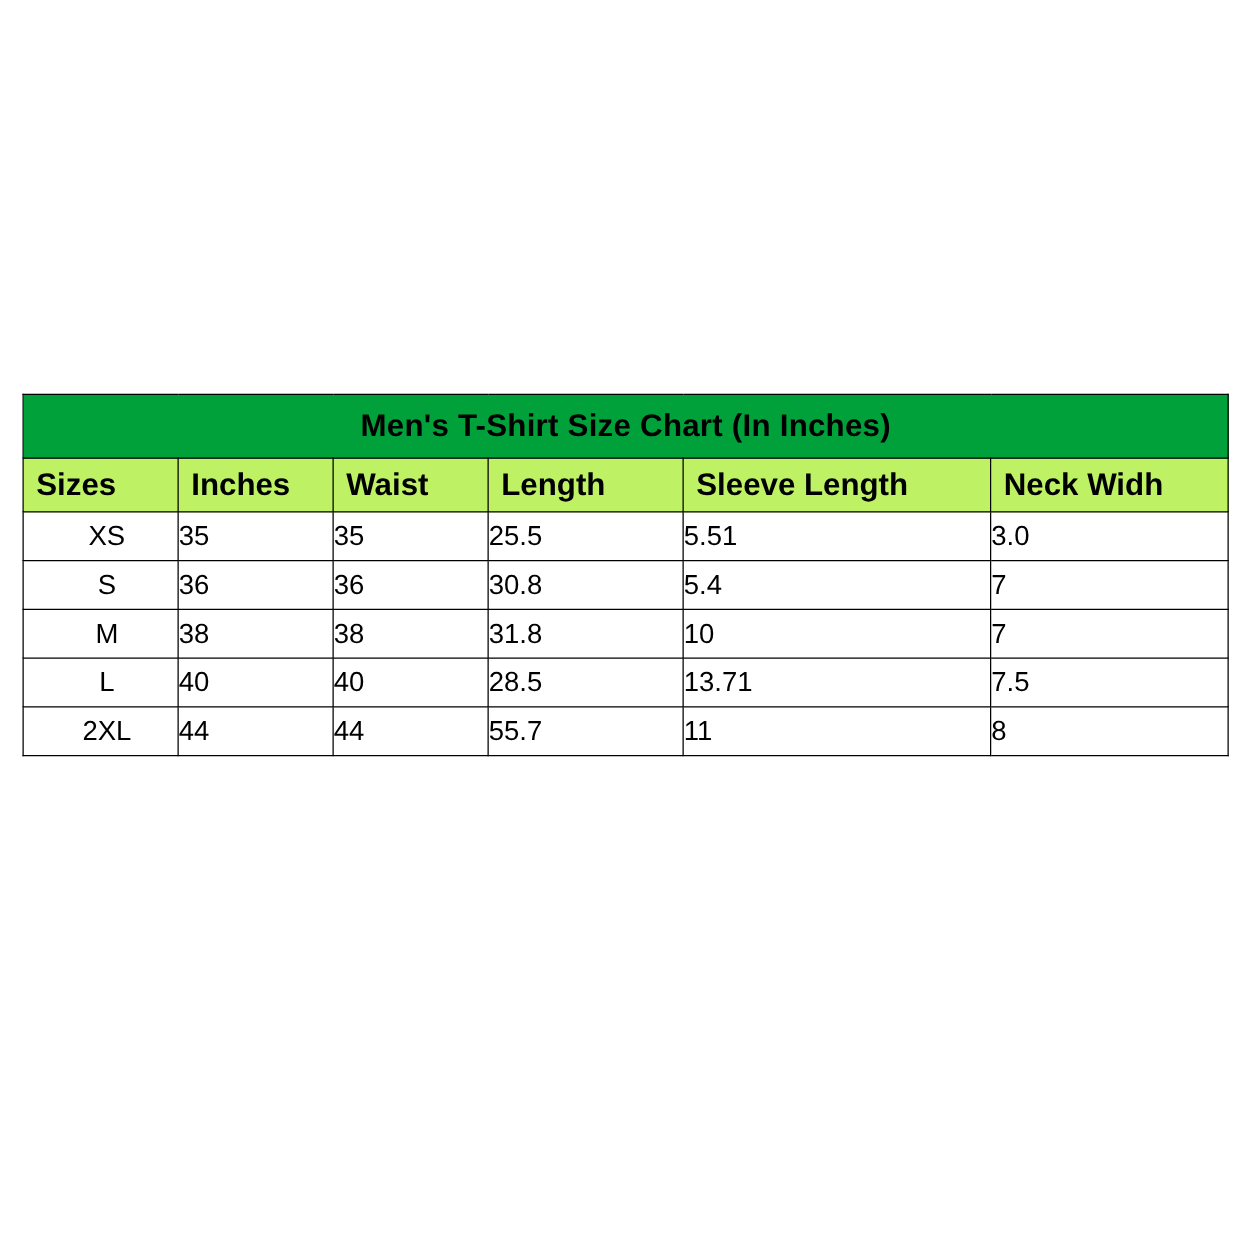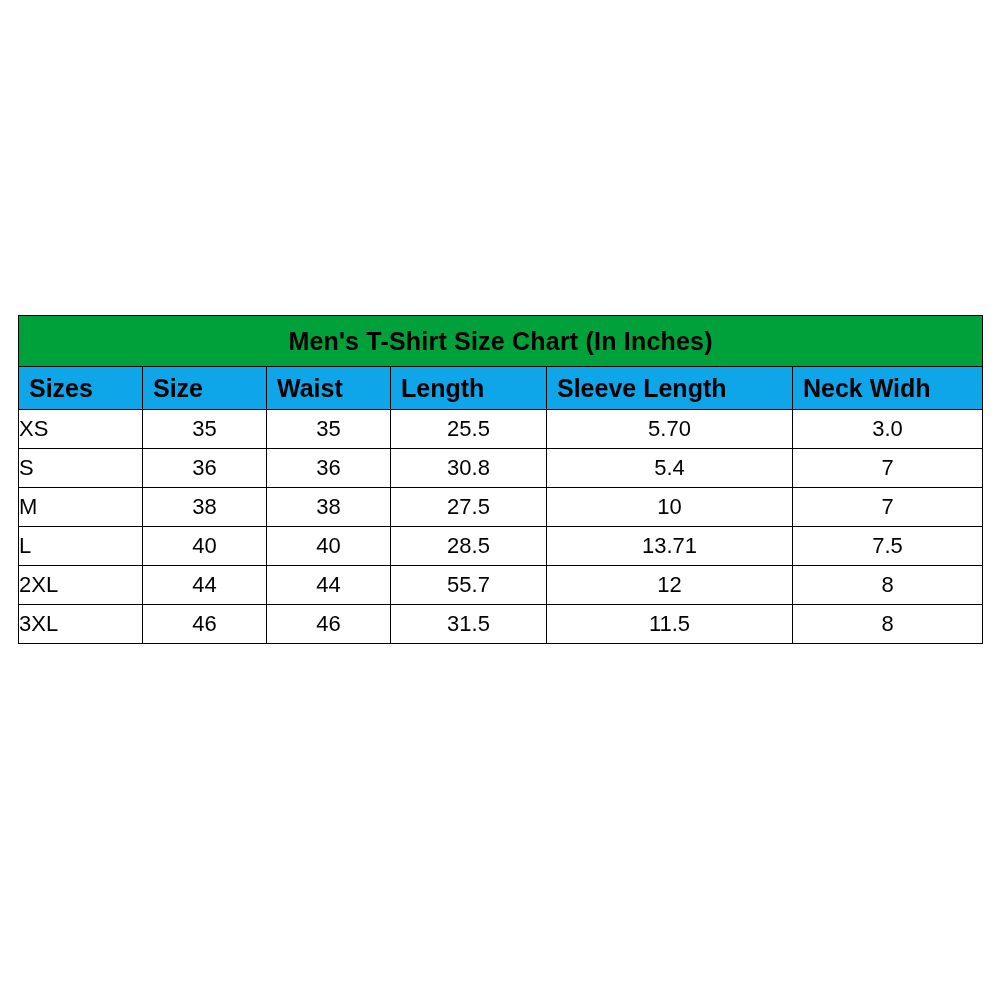--- a/index.html
+++ b/index.html
@@ -36,41 +36,41 @@
   .title-cell {
     background: #00a13a;
     color: #000000;
     font-weight: bold;
     font-size: 25px;
     text-align: center;
     height: 50px;
     letter-spacing: 0.2px;
   }
   .head-cell {
-    background: #0ea5e9;
+    background: #bef264;
     color: #000000;
     font-weight: bold;
     font-size: 25px;
     height: 42px;
     text-align: center;
     white-space: nowrap;
   }
   .head-cell.left {
     text-align: left;
     padding-left: 10px;
   }
   .data-cell {
     font-size: 22px;
     color: #000000;
-    text-align: center;
     height: 38px;
     background: #ffffff;
   }
   .data-cell.left {
-    text-align: left;
+    text-align: center;
+    padding-left: 10px;
   }
   
   col.c0 { width: 124px; }
   col.c1 { width: 124px; }
   col.c2 { width: 124px; }
   col.c3 { width: 156px; }
   col.c4 { width: 246px; }
   col.c5 { width: 190px; }
 </style>
 </head>
@@ -85,70 +85,62 @@
         <col class="c3">
         <col class="c4">
         <col class="c5">
     </colgroup>
     <tbody>
       <tr>
         <td class="title-cell" colspan="6">Men's T-Shirt Size Chart (In Inches)</td>
       </tr>
       <tr>
         <td class="head-cell left">Sizes</td>
-        <td class="head-cell left">Size</td>
+        <td class="head-cell left">Inches</td>
         <td class="head-cell left">Waist</td>
         <td class="head-cell left">Length</td>
         <td class="head-cell left">Sleeve Length</td>
         <td class="head-cell left">Neck Widh</td>
       </tr>
 
       <tr>
         <td class="data-cell left">XS</td>
         <td class="data-cell">35</td>
         <td class="data-cell">35</td>
         <td class="data-cell">25.5</td>
-        <td class="data-cell">5.70</td>
+        <td class="data-cell">5.51</td>
         <td class="data-cell">3.0</td>
       </tr>
       <tr>
         <td class="data-cell left">S</td>
         <td class="data-cell">36</td>
         <td class="data-cell">36</td>
         <td class="data-cell">30.8</td>
         <td class="data-cell">5.4</td>
         <td class="data-cell">7</td>
       </tr>
       <tr>
         <td class="data-cell left">M</td>
         <td class="data-cell">38</td>
         <td class="data-cell">38</td>
-        <td class="data-cell">27.5</td>
+        <td class="data-cell">31.8</td>
         <td class="data-cell">10</td>
         <td class="data-cell">7</td>
       </tr>
       <tr>
         <td class="data-cell left">L</td>
         <td class="data-cell">40</td>
         <td class="data-cell">40</td>
         <td class="data-cell">28.5</td>
         <td class="data-cell">13.71</td>
         <td class="data-cell">7.5</td>
       </tr>
       <tr>
         <td class="data-cell left">2XL</td>
         <td class="data-cell">44</td>
         <td class="data-cell">44</td>
         <td class="data-cell">55.7</td>
-        <td class="data-cell">12</td>
-        <td class="data-cell">8</td>
-      </tr>
-      <tr>
-        <td class="data-cell left">3XL</td>
-        <td class="data-cell">46</td>
-        <td class="data-cell">46</td>
-        <td class="data-cell">31.5</td>
-        <td class="data-cell">11.5</td>
+        <td class="data-cell">11</td>
         <td class="data-cell">8</td>
       </tr>
     </tbody>
   </table>
 </div>
 
 </body></html>

